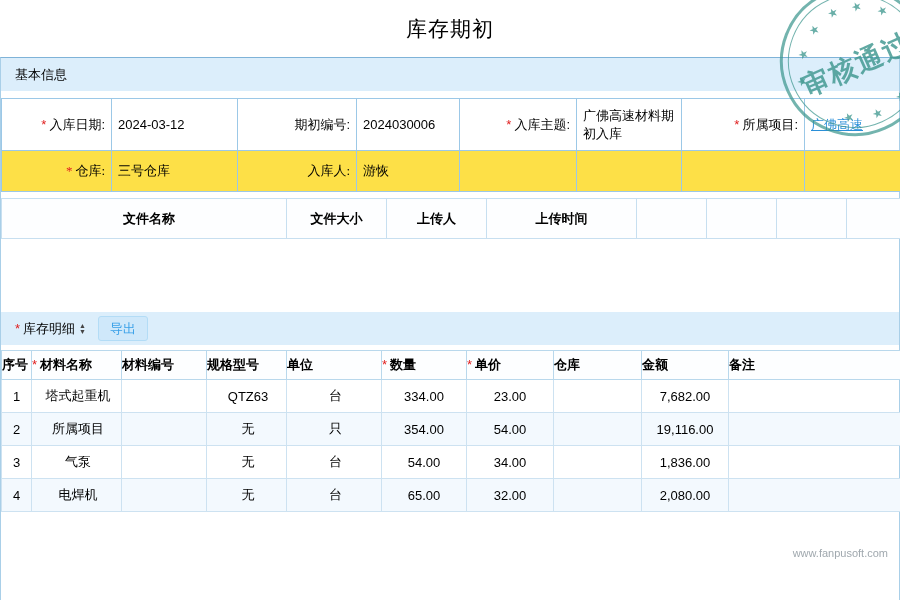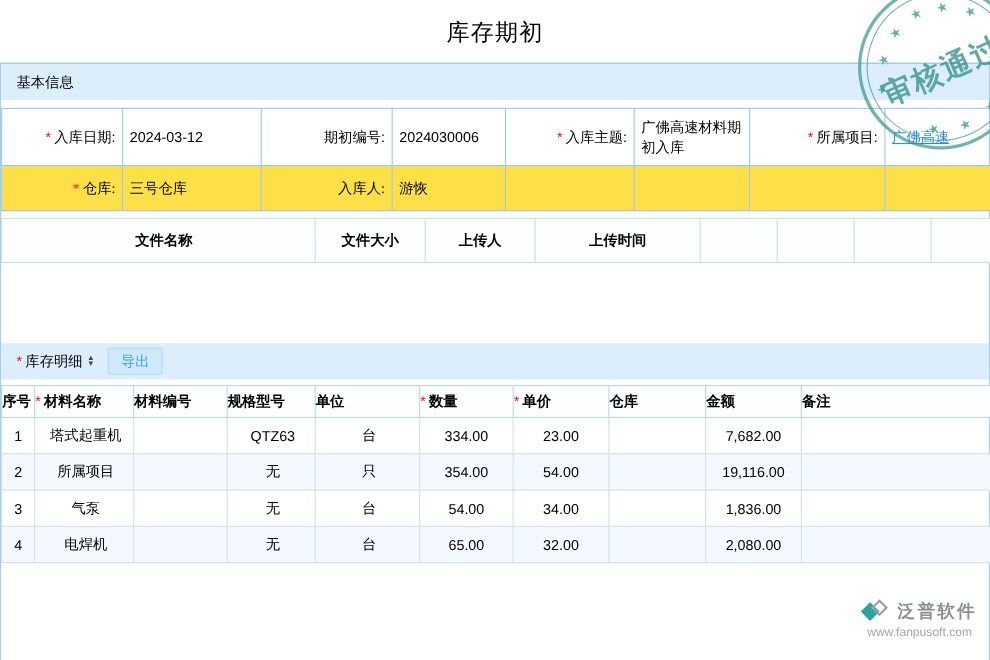--- a/index.html
+++ b/index.html
@@ -250,21 +250,14 @@
   <span class="st st5">★</span>
   <span class="st st6">★</span>
   <span class="st st7">★</span>
   <span class="st st8">★</span>
   <span class="st st9">★</span>
   <span class="st st10">★</span>
   <div class="stamp-text">审核通过</div>
 </div>
 
 <div class="watermark">
-  <div class="wm-top">
-    <span class="wm-logo">
-      <span class="wm-d1"></span>
-      <span class="wm-d2"></span>
-    </span>
-    <span class="wm-brand">泛普软件</span>
-  </div>
   <div class="wm-url">www.fanpusoft.com</div>
 </div>
 
 </body></html>

